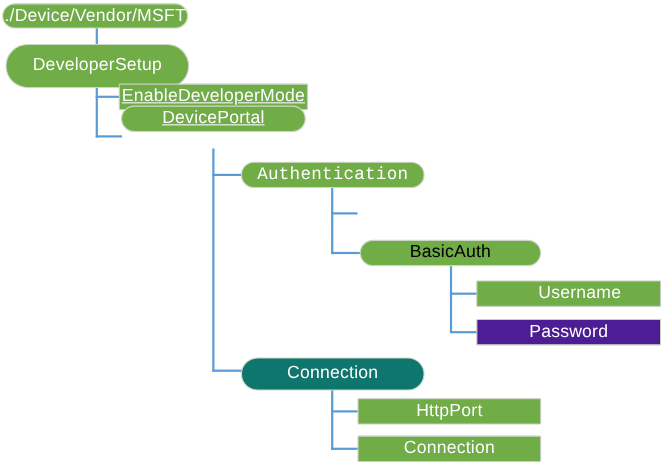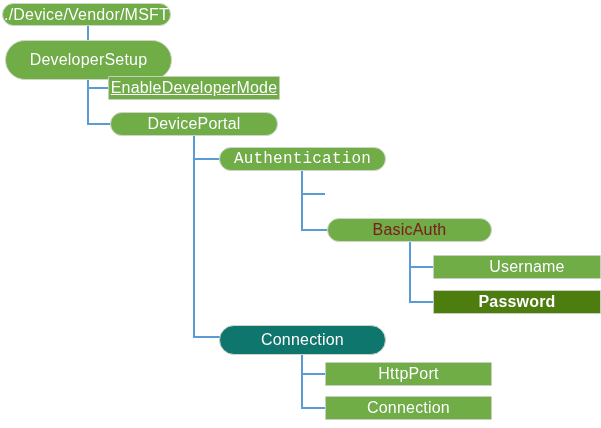--- a/index.html
+++ b/index.html
@@ -60,21 +60,21 @@
     <div class="link h" style="left: 301px; top: 229px; background: rgb(91, 155, 213); width: 27px;"></div>
     <div class="link v" style="left: 409px; top: 241px; background: rgb(91, 155, 213); height: 61px;"></div>
     <div class="link h" style="left: 409px; top: 266px; background: rgb(91, 155, 213); width: 25px;"></div>
     <div class="link h" style="left: 409px; top: 301px; background: rgb(91, 155, 213); width: 25px;"></div>
     <div class="link v" style="left: 301px; top: 348px; background: rgb(91, 155, 213); height: 61px;"></div>
     <div class="link h" style="left: 301px; top: 373px; background: rgb(91, 155, 213); width: 25px;"></div>
     <div class="link h" style="left: 301px; top: 407px; background: rgb(91, 155, 213); width: 25px;"></div>
     <div class="node rounded" style="left: 2px; top: 3px; width: 169px; height: 23px; background: rgb(112, 173, 71); color: rgb(255, 255, 255);">./Device/Vendor/MSFT</div>
     <div class="node rounded" style="left: 5px; top: 40px; width: 167px; height: 40px; background: rgb(112, 173, 71); color: rgb(255, 255, 255);">DeveloperSetup</div>
     <div class="node rect" style="left: 108px; top: 76px; width: 172px; height: 24px; background: rgb(112, 173, 71); color: rgb(255, 255, 255); text-decoration: underline;">EnableDeveloperMode</div>
-    <div class="node rounded" style="left: 110px; top: 112px; width: 168px; height: 24px; background: rgb(112, 173, 71); color: rgb(255, 255, 255);">DevicePortal</div>
+    <div class="node rounded" style="left: 110px; top: 96px; width: 168px; height: 24px; background: rgb(112, 173, 71); color: rgb(255, 255, 255); text-decoration: underline;">DevicePortal</div>
     <div class="node rounded" style="left: 219px; top: 147px; width: 167px; height: 24px; background: rgb(112, 173, 71); color: rgb(255, 255, 255); font-family: Liberation Mono, monospace;">Authentication</div>
-    <div class="node rounded" style="left: 327px; top: 218px; width: 165px; height: 24px; background: rgb(112, 173, 71); color: #7f1d1d;">BasicAuth</div>
+    <div class="node rounded" style="left: 327px; top: 218px; width: 165px; height: 24px; background: rgb(112, 173, 71); color: #000000;">BasicAuth</div>
     <div class="node rect" style="left: 433px; top: 255px; width: 168px; height: 24px; background: rgb(112, 173, 71); color: rgb(255, 255, 255); padding-left: 20px;">Username</div>
-    <div class="node rect" style="left: 433px; top: 290px; width: 168px; height: 24px; background: #4d7c0f; color: rgb(255, 255, 255); font-weight: bold;">Password</div>
+    <div class="node rect" style="left: 433px; top: 290px; width: 168px; height: 24px; background: #4c1d95; color: rgb(255, 255, 255);">Password</div>
     <div class="node rounded" style="left: 219px; top: 325px; width: 167px; height: 30px; background: #0f766e; color: rgb(255, 255, 255); text-align: center;">Connection</div>
     <div class="node rect" style="left: 325px; top: 362px; width: 167px; height: 24px; background: rgb(112, 173, 71); color: rgb(255, 255, 255);">HttpPort</div>
     <div class="node rect" style="left: 325px; top: 396px; width: 167px; height: 24px; background: rgb(112, 173, 71); color: rgb(255, 255, 255);">Connection</div>
   </div>
 
 </body></html>

